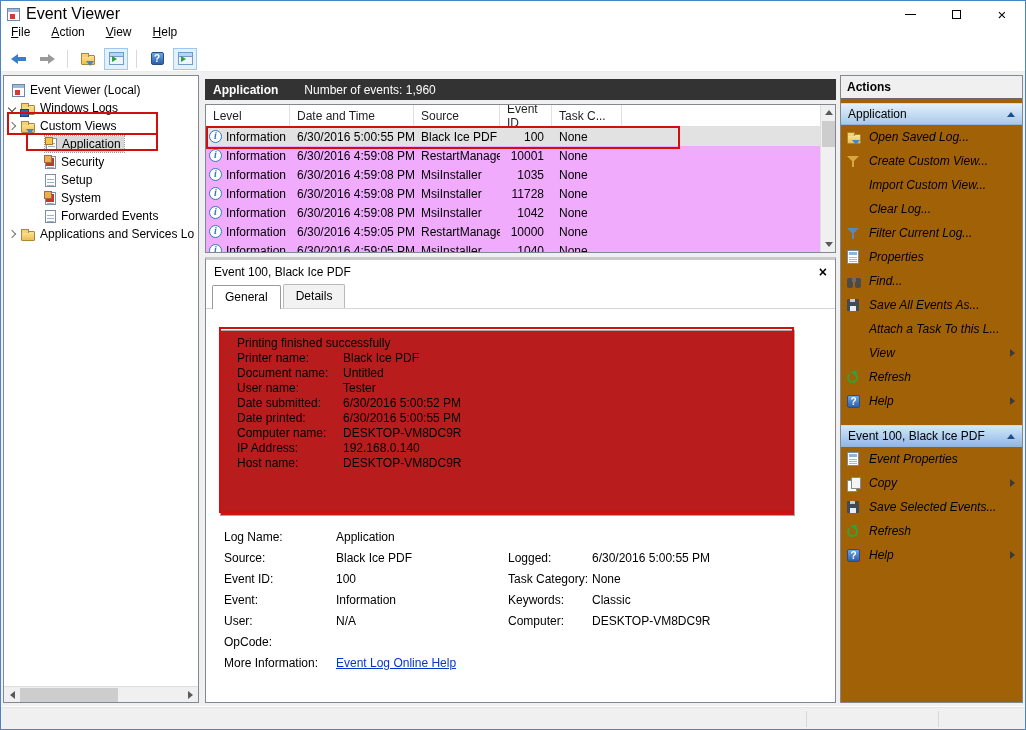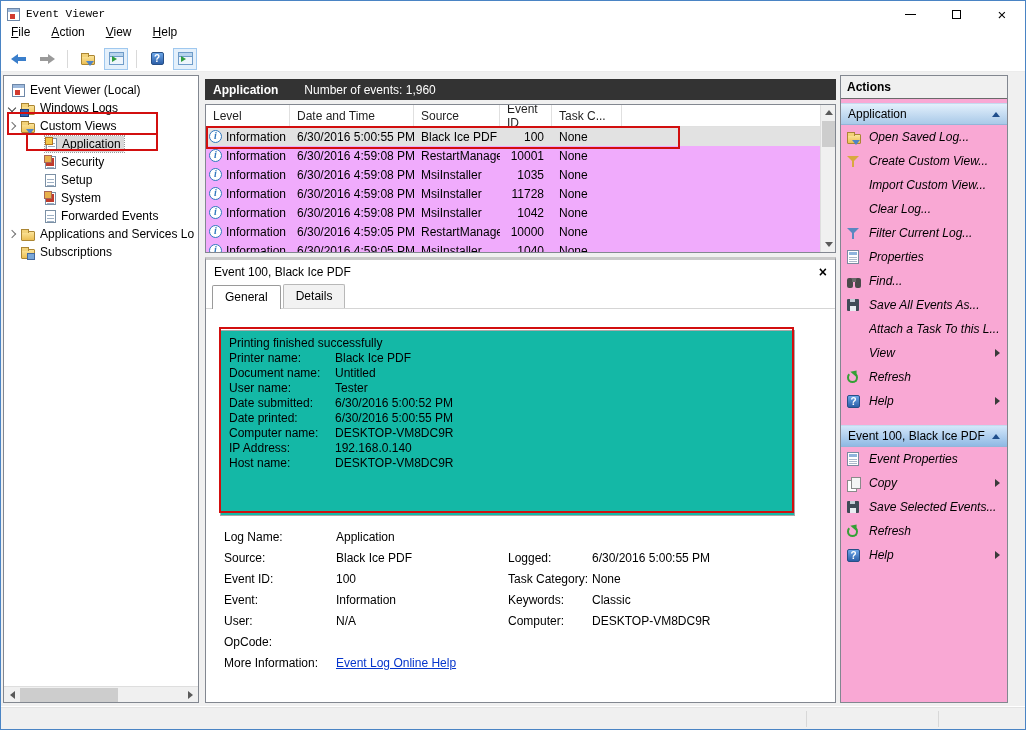--- a/index.html
+++ b/index.html
@@ -2,21 +2,21 @@
 <html><head>
 <meta charset="utf-8">
 <style>
   * { margin:0; padding:0; box-sizing:border-box; }
   html,body { width:1026px; height:730px; background:#fff; }
   body { font-family:"Liberation Sans", sans-serif; font-size:12px; color:#000; }
   .window { position:relative; width:1026px; height:730px; border:1px solid #4a84c4; background:#fff; overflow:hidden; }
 
   
   .titlebar { position:absolute; left:0; top:0; width:100%; height:26px; background:#fff; display:flex; align-items:center; padding-left:6px; }
-  .titlebar .title { margin-left:6px; font-size:11px;font-family:Liberation Mono, monospace; }
+  .titlebar .title { margin-left:6px; font-size:16px; }
   .wctrls { position:absolute; right:0; top:0; height:26px; display:flex; }
   .wbtn { width:46px; height:26px; display:flex; align-items:center; justify-content:center; background:#fff; border:none; cursor:pointer; }
   .min-glyph { width:11px; height:0; border-top:1px solid #000; display:inline-block; }
   .restore-glyph { position:relative; width:9px; height:9px; border:1px solid #000; background:#fff; }
   .restore-glyph::before { content:""; position:absolute; left:2px; top:-4px; width:9px; height:9px; border:1px solid #000; border-left-width:1px; background:transparent; z-index:-1; }
   .close-glyph { font-size:15px; line-height:1; }
 
   
   .menubar { position:absolute; left:0; top:24px; width:100%; height:19px; background:#fff; display:flex; align-items:flex-start; padding-left:10px; gap:21px; }
   .menu-item { display:inline-block; cursor:default; }
@@ -144,30 +144,30 @@
 
   
   .detailpane { position:absolute; left:0; top:182px; width:100%; height:446px; background:#fff; border:1px solid #828790; border-top:3px solid #c9c9c9; }
   .dheader { height:24px; display:flex; align-items:center; padding:0 8px; }
   .dheader .dtitle { flex:1; }
   .dclose { font-size:14px; line-height:1; cursor:pointer; font-weight:bold; }
   .tabsrow { height:25px; display:flex; padding-left:6px; border-bottom:1px solid #d5d5d5; }
   .tab { padding:4px 12px 3px; border:1px solid #b8b8b8; border-bottom:none; margin-right:2px; background:#f2f2f2; border-radius:2px 2px 0 0; }
   .tab.active { background:#fff; position:relative; top:1px; border-color:#9a9a9a; font-size:12px; }
 
-  .descbox { position:absolute; left:14px; top:70px; width:575px; height:186px; background:#14b8a6; border:1px solid #a9a9a9; padding:5px 8px; overflow:hidden; }
+  .descbox { position:absolute; left:14px; top:70px; width:575px; height:186px; background:#b91c1c; border:1px solid #a9a9a9; padding:5px 16px; overflow:hidden; }
   .dline { display:flex; height:15px; line-height:15px; white-space:nowrap; }
   .dlabel { min-width:106px; }
   .fields { position:absolute; left:14px; top:266px; width:600px; display:grid; grid-template-columns:112px 172px 84px auto; grid-auto-rows:21px; padding-left:4px; align-items:center; }
   .flabel { white-space:nowrap; }
   .fvalue { white-space:nowrap; }
   .link { color:#0535cc; text-decoration:underline; cursor:pointer; }
 
   
-  .actions-panel { position:absolute; left:839px; top:3px; width:168px; height:628px; background:#f9a8d4; border:1px solid #828790; }
+  .actions-panel { position:absolute; left:839px; top:3px; width:183px; height:628px; background:#a16207; border:1px solid #828790; }
   .atitle { height:23px; display:flex; align-items:center; font-weight:bold; padding-left:6px; background:#f0f0f0; border-bottom:1px solid #6a6a6a; }
   .asec-header { height:22px; display:flex; align-items:center; padding:0 7px; background:linear-gradient(#e3f0fc,#a9c9e8); border-top:1px solid #c6daef; border-bottom:1px solid #93b5d8; margin-top:4px; }
   .asec-header.hl { background:linear-gradient(#d3e7fa,#8fb9e4); }
   .asec-header .ah-label { flex:1; }
   .aitem { height:24px; display:flex; align-items:center; padding:0 7px 0 6px; cursor:default;font-style:italic; }
   .aicon { width:22px; display:flex; justify-content:flex-start; flex:none; }
   .albl { flex:1; white-space:nowrap; overflow:hidden; }
   .sec2 { margin-top:12px; }
 
   
@@ -269,25 +269,20 @@
           <span class="tlabel">System</span>
         </div>
         <div class="trow lvl2">
           <span class="ico ico-page"></span>
           <span class="tlabel">Forwarded Events</span>
         </div>
         <div class="trow lvl1">
           <span class="chev"></span>
           <span class="ico ico-folder"></span>
           <span class="tlabel">Applications and Services Lo</span>
-        </div>
-        <div class="trow lvl1">
-          <span class="chev none"></span>
-          <span class="ico ico-folder sub"></span>
-          <span class="tlabel">Subscriptions</span>
         </div>
       </div>
       <div class="hscroll">
         <span class="hs-btn hs-left">
             <span class="tri-l"></span>
           </span>
         <span class="hs-thumb"></span>
         <span class="hs-btn hs-right">
             <span class="tri-r"></span>
           </span>

